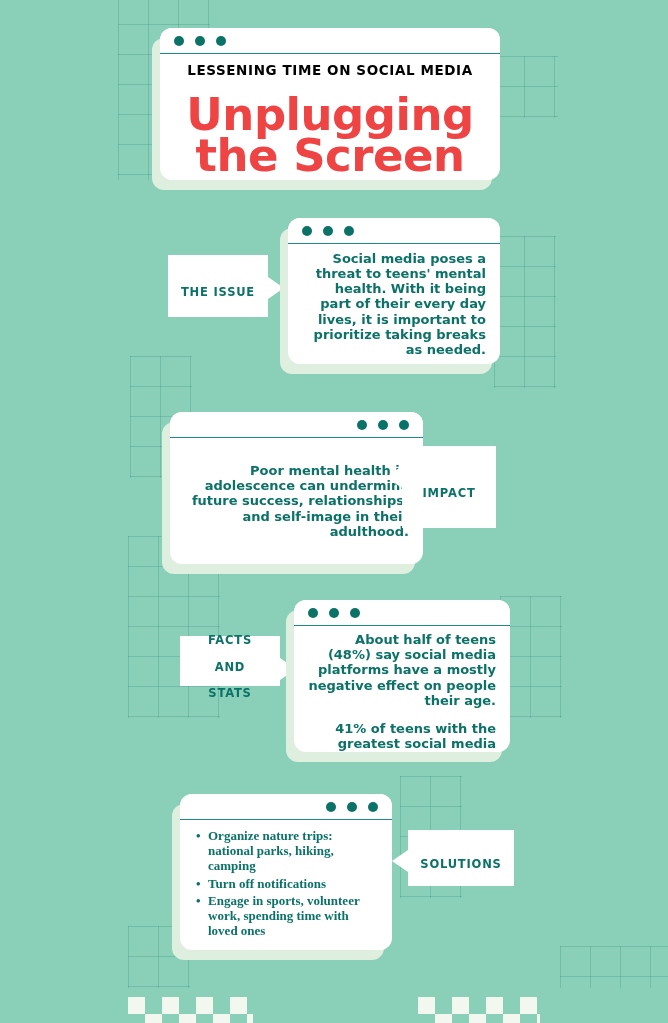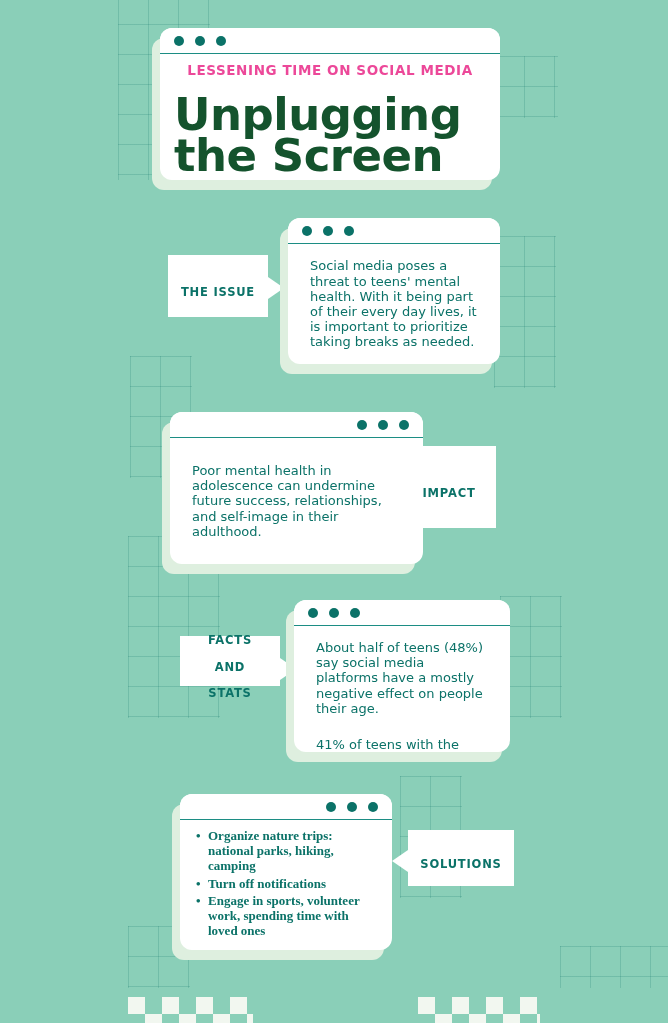--- a/index.html
+++ b/index.html
@@ -62,42 +62,42 @@
     padding: 6px 14px;
     box-sizing: border-box;
   }
 
   
   #card-title { left: 160px; top: 28px; width: 340px; height: 152px; }
   .kicker {
     font-size: 13.5px;
     font-weight: bold;
     letter-spacing: 0.6px;
-    color: #ec4899;
+    color: #000000;
     text-align: center;
     margin: 2px 0 0 0;
   }
   .bigtitle {
     font-size: 45px;
     font-weight: bold;
-    color: #14532d;
-    text-align: left;
+    color: #ef4444;
+    text-align: center;
     line-height: 0.92;
     letter-spacing: -0.5px;
     margin: 16px 0 0 0;
   }
 
   
   .body-text {
     font-size: 13px;
-    font-weight: normal;
+    font-weight: bold;
     color: #0B7268;
     line-height: 1.17;
-    text-align: left;
-    margin: 8px;
+    text-align: right;
+    margin: 0;
   }
   .body-text + .body-text { margin-top: 13px; }
 
   ul.sol-list {
     margin: 0;
     padding: 0 0 0 14px;
     list-style: none;
   }
   ul.sol-list li {
     font-size: 13px;

